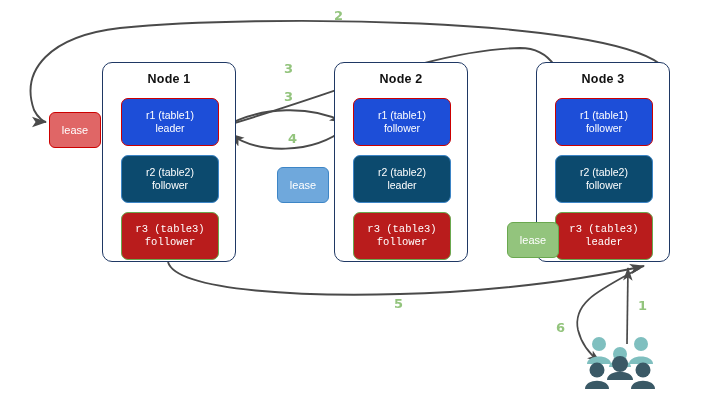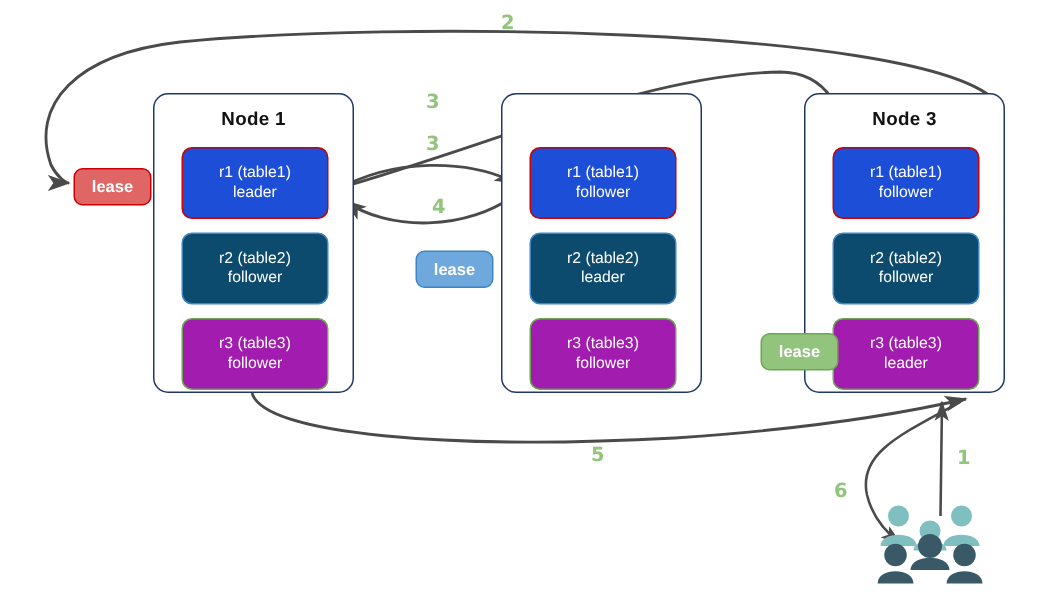--- a/index.html
+++ b/index.html
@@ -12,25 +12,25 @@
             border-radius:10px;box-sizing:border-box;padding-left:44px;}
   .node-title{position:absolute;left:0;right:0;top:9px;text-align:center;
               font-size:12.5px;font-weight:bold;color:#111111;letter-spacing:.2px;}
   .replica{position:absolute;left:18px;width:98px;height:48px;border-radius:7px;
            box-sizing:border-box;display:flex;flex-direction:column;
            align-items:center;justify-content:center;color:#ffffff;
            font-size:10.5px;line-height:13px;text-align:center;}
   .replica .l1,.replica .l2{display:block;}
   .r-red{background:#1d4ed8;border:1.6px solid #cc0000;}
   .r-blue{background:#0c4a6e;border:1.6px solid #3d85c6;text-align:center;}
-  .r-green{background:#a21caf;border:1.6px solid #6aa84f;}
+  .r-green{background:#b91c1c;border:1.6px solid #6aa84f;font-family:Liberation Mono, monospace;}
 
   .lease{position:absolute;border-radius:6px;box-sizing:border-box;
          display:flex;align-items:center;justify-content:center;
-         color:#ffffff;font-size:11px;height:25px;width:52px;font-weight:bold;}
+         color:#ffffff;font-size:11px;height:36px;width:52px;}
   .lease.red{background:#e06666;border:1.6px solid #cc0000;}
   .lease.blue{background:#6fa8dc;border:1.6px solid #3d85c6;}
   .lease.green{background:#93c47d;border:1.6px solid #6aa84f;}
 
   .step{position:absolute;color:#93c47d;font-size:13px;font-weight:bold;
         font-family:"DejaVu Sans", sans-serif;}
 
   #people{position:absolute;left:585px;top:334px;width:72px;height:62px;}
 </style>
 </head>
@@ -70,20 +70,21 @@
       <span class="l1">r2 (table2)</span>
       <span class="l2">follower</span>
     </div>
     <div class="replica r-green" style="top:149px;">
       <span class="l1">r3 (table3)</span>
       <span class="l2">follower</span>
     </div>
   </div>
 
   <div class="node-box" style="left:334px;top:62px;width:134px;height:200px;">
+    <div class="node-title">Node 2</div>
     <div class="replica r-red" style="top:35px;">
       <span class="l1">r1 (table1)</span>
       <span class="l2">follower</span>
     </div>
     <div class="replica r-blue" style="top:92px;">
       <span class="l1">r2 (table2)</span>
       <span class="l2">leader</span>
     </div>
     <div class="replica r-green" style="top:149px;">
       <span class="l1">r3 (table3)</span>

